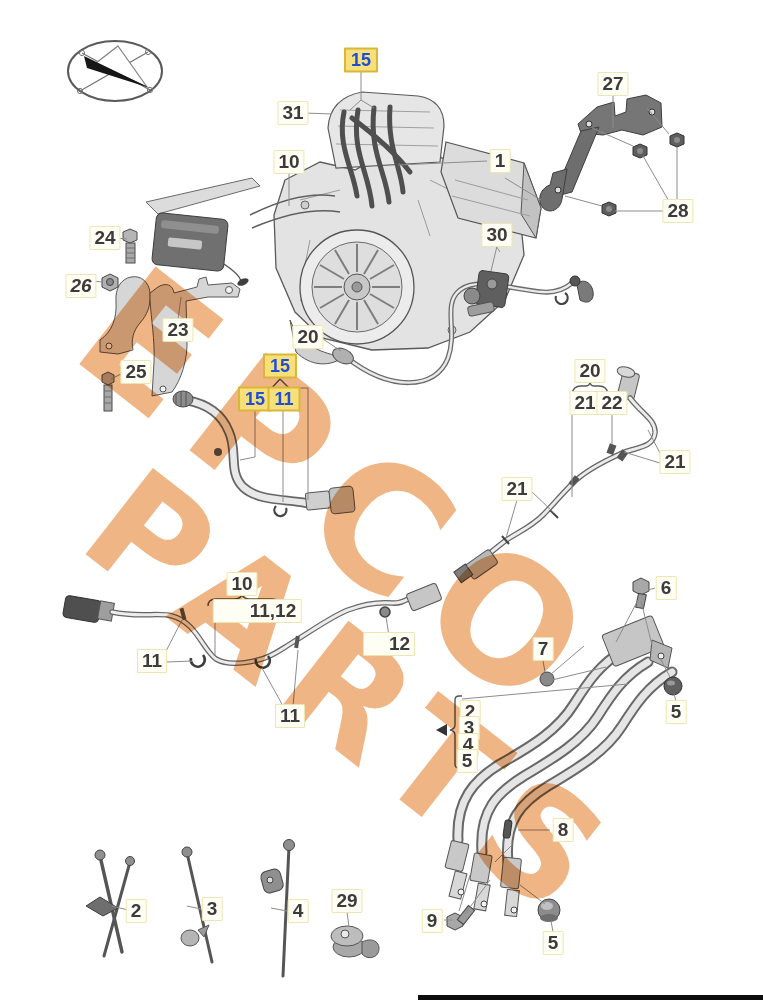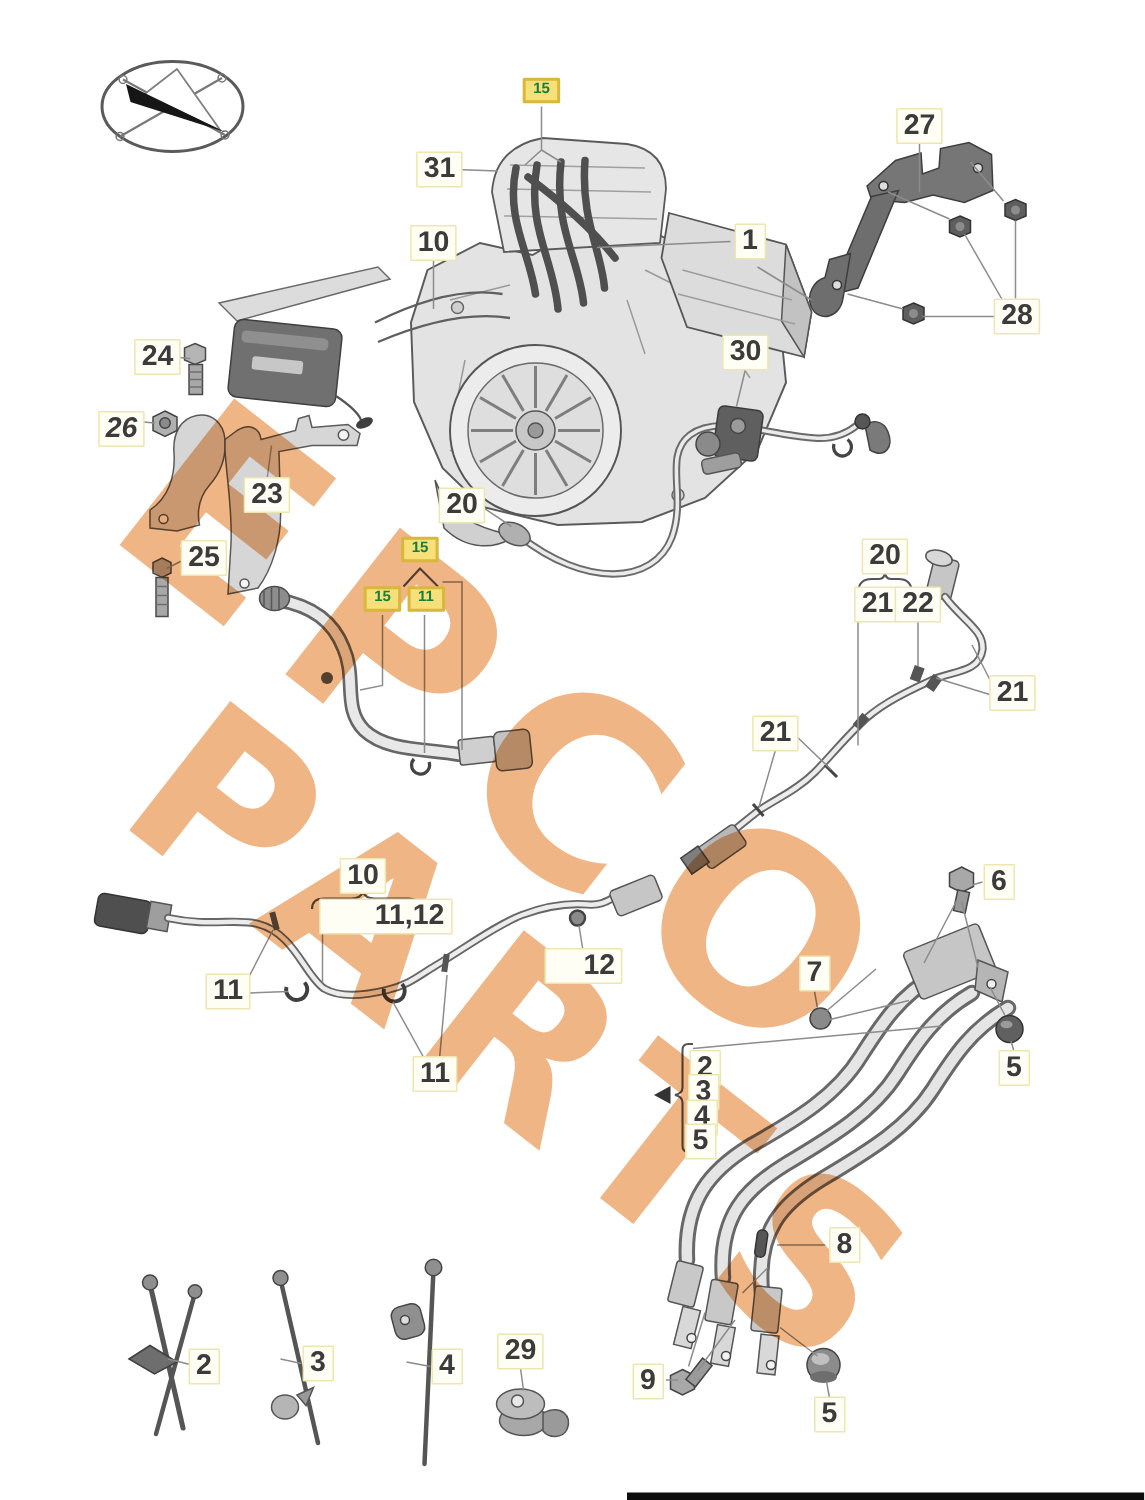--- a/index.html
+++ b/index.html
@@ -10,21 +10,21 @@
              opacity:.8;font-weight:bold;color:var(--wm-color,#EDA266);line-height:.9;
              font-family:"DejaVu Sans",sans-serif;}
   .wm1{left:150px;top:248px;font-size:170px;letter-spacing:24px;transform:rotate(38deg);transform-origin:0 0;}
   .wm2{left:148px;top:452px;font-size:150px;letter-spacing:18px;transform:rotate(38deg);transform-origin:0 0;}
   .callout-layer{position:absolute;left:0;top:0;width:100%;height:100%;z-index:3;}
   .callout{position:absolute;transform:translate(-50%,-50%);
            background:var(--label-bg,#FFFEF4);border:1px solid var(--label-border,#EDE6B0);
            color:#3b3b3b;font-weight:bold;font-size:19px;line-height:1.05;
            padding:1px 4px;white-space:nowrap;border-radius:1px;}
   .callout.hl{background:var(--hl-bg,#F7DF79);border:2px solid var(--hl-border,#D8B73B);
-              color:#15803d;font-size:10px;padding:1px 5px;}
+              color:#1d4ed8;font-size:18px;padding:1px 5px;}
   .bottom-strip{position:absolute;left:418px;top:995px;width:345px;height:5px;background:#0d0d0d;z-index:4;}
 </style>
 </head>
 <body>
 
 <div class="canvas">
 
 <svg width="763" height="1000" viewBox="0 0 763 1000">
 
   <g stroke-linejoin="round">

